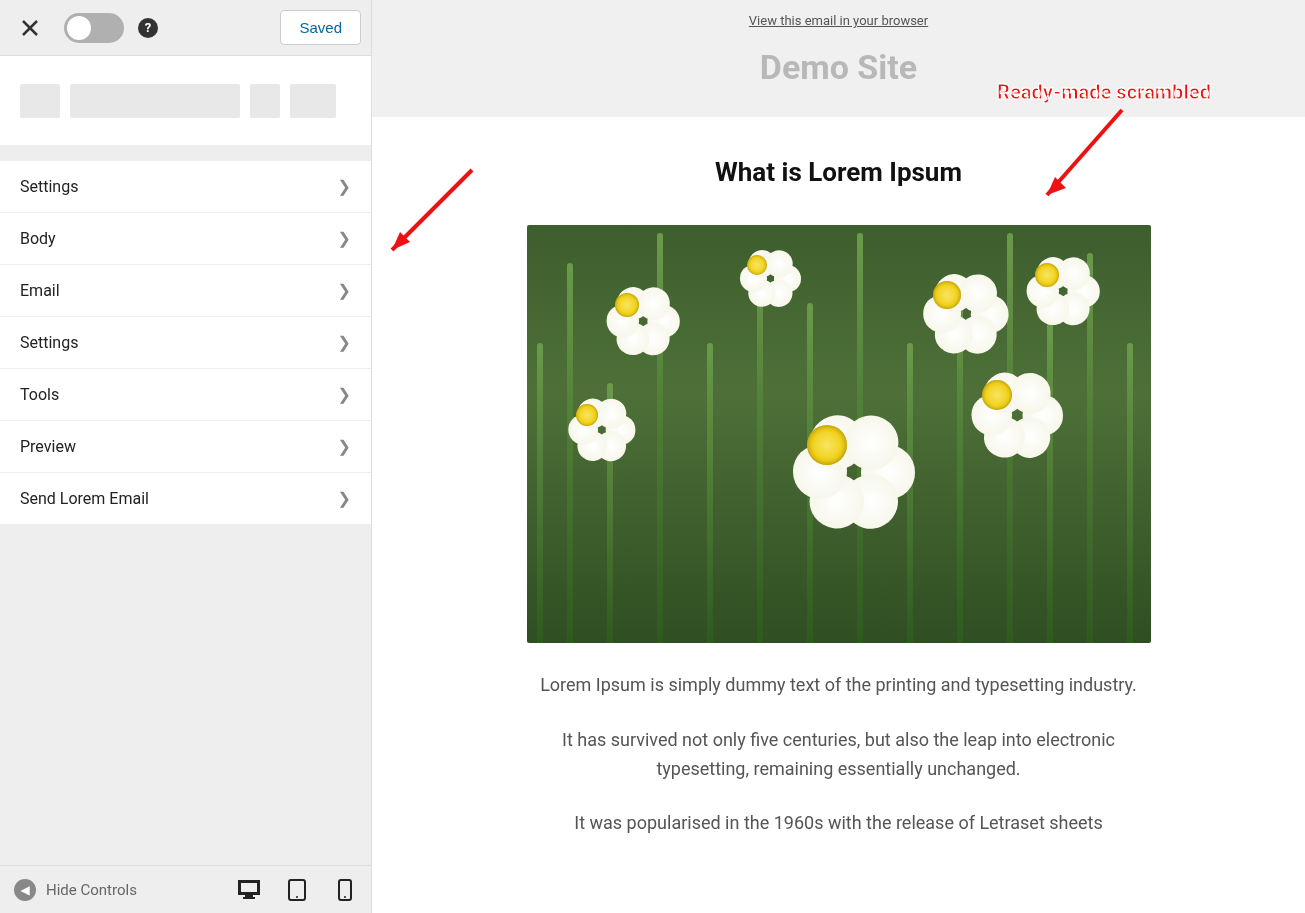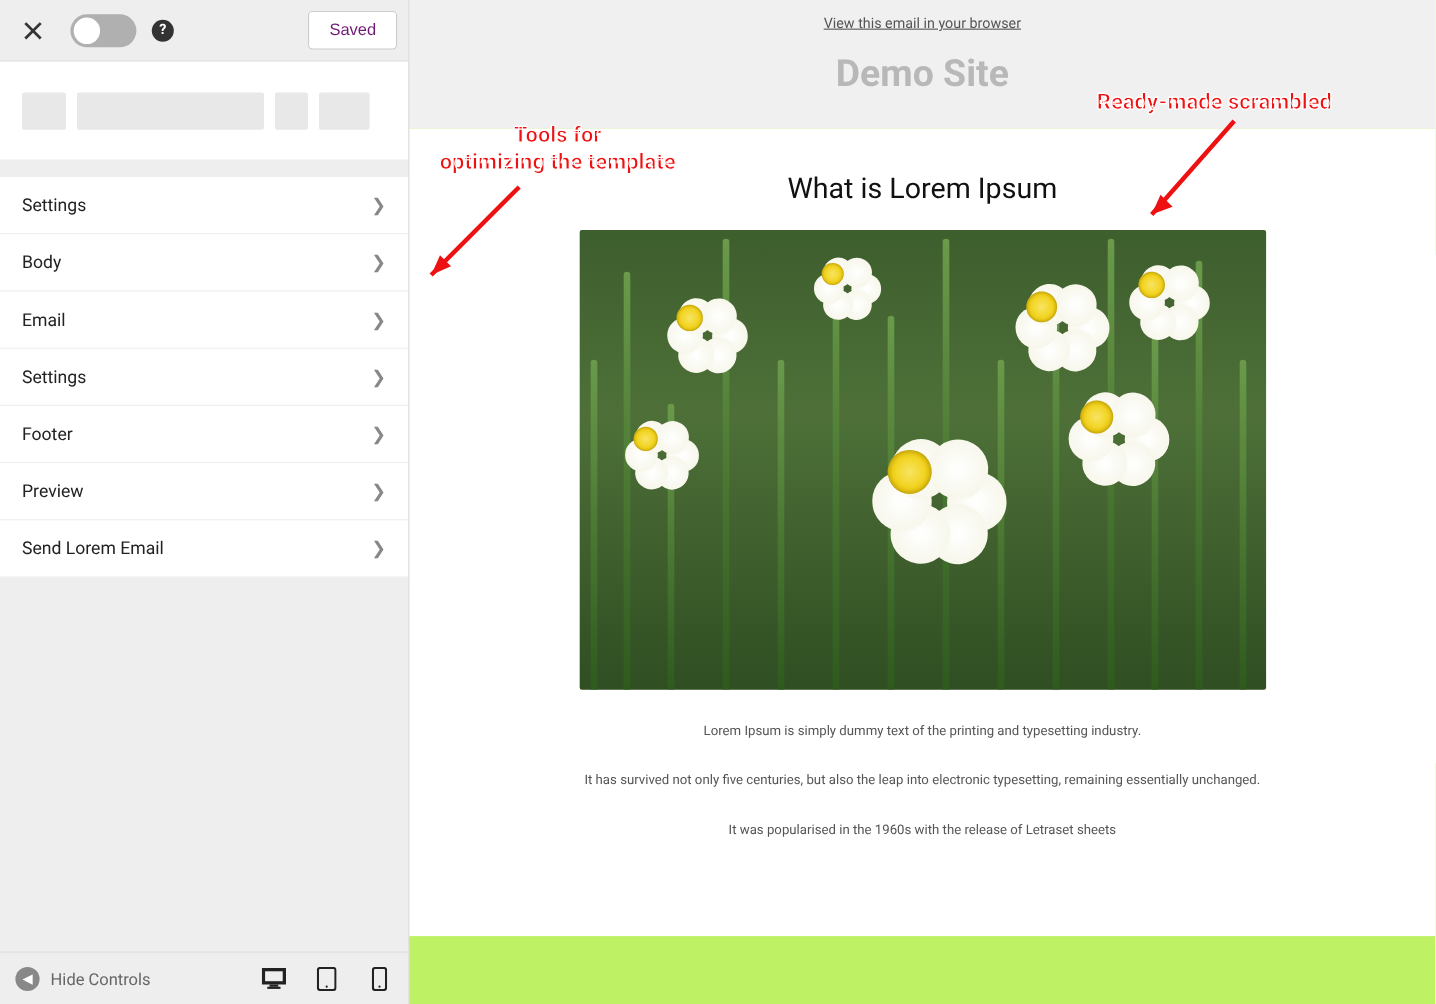--- a/index.html
+++ b/index.html
@@ -33,21 +33,21 @@
     width: 60px; height: 30px; border-radius: 15px; background:#b0b0b0; position:relative; cursor:pointer;
   }
   .toggle-knob {
     position:absolute; top:3px; left:3px; width:24px; height:24px; background:#fff; border-radius:50%;
   }
   .help-icon {
     width:20px;height:20px;border-radius:50%;background:#333;color:#fff;display:flex;align-items:center;justify-content:center;font-size:13px;font-weight:bold;cursor:pointer;
   }
   .top-spacer { flex:1; }
   .saved-btn {
-    border:1px solid #ccc; background:#fff; color:#701a75; padding:8px 18px; border-radius:4px; font-size:15px; cursor:default;
+    border:1px solid #ccc; background:#fff; color:#0369a1; padding:8px 18px; border-radius:4px; font-size:15px; cursor:default;
   }
 
   .sidebar-title-area {
     background:#fff; height:90px; border-bottom:1px solid #eee;
     display:flex; align-items:center; padding:0 20px; gap:10px;
   }
   .blur-block { background:#e8e8e8; border-radius:2px; }
   .blur1 { width:40px; height:34px; }
   .blur2 { width:170px; height:34px; }
   .blur3 { width:30px; height:34px; }
@@ -67,35 +67,35 @@
     height:48px; background:#eee; border-top:1px solid #ddd;
     display:flex; align-items:center; padding:0 14px; gap:14px;
   }
   .hide-controls { display:flex; align-items:center; gap:10px; cursor:pointer; color:#666; font-size:15px;}
   .circle-back { width:22px;height:22px;border-radius:50%;background:#888;display:flex;align-items:center;justify-content:center;color:#fff;font-size:12px;}
   .device-icons { margin-left:auto; display:flex; gap:24px; }
   .device { width:24px;height:24px;display:flex;align-items:center;justify-content:center;cursor:pointer;color:#333;}
 
   
   .preview {
-    flex:1; background:#bef264; overflow-y:auto; position:relative;
+    flex:1; background:#5eead4; overflow-y:auto; position:relative;
   }
   .preview-header {
     background:#f0f0f1; text-align:center; padding:10px 0 30px 0;
   }
   .view-link { font-size:13px; color:#555; text-decoration:underline; cursor:pointer; }
   .site-title { margin-top:18px; font-size:34px; font-weight:700; color:#b8b8b8; }
   .preview-body { background:#fff; padding:40px 0 60px 0; }
   .content-wrap { width:640px; margin:0 auto; text-align:center; }
-  .headline { font-size:26px; font-weight:400; color:#111; margin-bottom:22px; }
+  .headline { font-size:26px; font-weight:700; color:#111; margin-bottom:38px; }
   .hero-img {
     width:624px; height:418px; margin:0 auto 28px auto; border-radius:2px; overflow:hidden; position:relative;
     background:linear-gradient(180deg,#3d5e2d 0%,#4e7038 40%,#2f4e22 100%);
   }
-  .para { font-size:12px; color:#555; line-height:1.6; margin-bottom:26px;text-align:center; }
+  .para { font-size:18px; color:#555; line-height:1.6; margin-bottom:26px;text-align:center; }
 
   
   .grass-blade { position:absolute; bottom:0; width:6px; background:linear-gradient(180deg,#6a9a4a,#2e5a1e); border-radius:3px 3px 0 0;}
   .flower { position:absolute; }
   .petal { position:absolute; width:54px;height:54px;background:radial-gradient(circle at 50% 50%,#fff 0%,#f7f7ec 70%,#e8e7d2 100%); border-radius:50% 50% 48% 48%;}
   .trumpet-center{position:absolute;left:50%;top:50%;width:40px;height:40px;margin-left:-20px;margin-top:-20px;border-radius:50%;background:radial-gradient(circle,#f7e463 0%,#f2d21a 55%,#d4b400 100%);box-shadow:inset 0 0 6px rgba(120,90,0,.6);}
   .flower .petal:nth-child(1){transform:rotate(0deg)   translate(34px);} 
   .flower .petal:nth-child(2){transform:rotate(60deg)  translate(34px);} 
   .flower .petal:nth-child(3){transform:rotate(120deg) translate(34px);} 
   .flower .petal:nth-child(4){transform:rotate(180deg) translate(34px);} 
@@ -153,21 +153,21 @@
     </div>
     <div class="sidebar-item">
       <span>Email</span>
       <span class="chevron">❯</span>
     </div>
     <div class="sidebar-item">
       <span>Settings</span>
       <span class="chevron">❯</span>
     </div>
     <div class="sidebar-item">
-      <span>Footer</span>
+      <span>Tools</span>
       <span class="chevron">❯</span>
     </div>
     <div class="sidebar-item">
       <span>Preview</span>
       <span class="chevron">❯</span>
     </div>
     <div class="sidebar-item">
       <span>Send Lorem Email</span>
       <span class="chevron">❯</span>
     </div>
@@ -312,23 +312,20 @@
             </div>
           </div>
       </div>
 
       <p class="para">Lorem Ipsum is simply dummy text of the printing and typesetting industry.</p>
       <p class="para">It has survived not only five centuries, but also the leap into electronic typesetting, remaining essentially unchanged.</p>
       <p class="para">It was popularised in the 1960s with the release of Letraset sheets</p>
     </div>
   </div>
 
-  <div class="annotation" style="left:10px; top:110px; width:250px;">
-    <span>Tools for</span><br><span>optimizing the template</span>
-  </div>
   <svg class="arrow" style="left:0px; top:150px;" width="120" height="120">
     <line x1="100" y1="20" x2="20" y2="100"></line>
     <polygon points="20,100 38,92 28,82"></polygon>
   </svg>
 
   <div class="annotation" style="left:625px; top:80px;">Ready-made scrambled</div>
   <svg class="arrow" style="left:660px; top:100px;" width="120" height="120">
     <line x1="90" y1="10" x2="15" y2="95"></line>
     <polygon points="15,95 34,88 23,77"></polygon>
   </svg>

